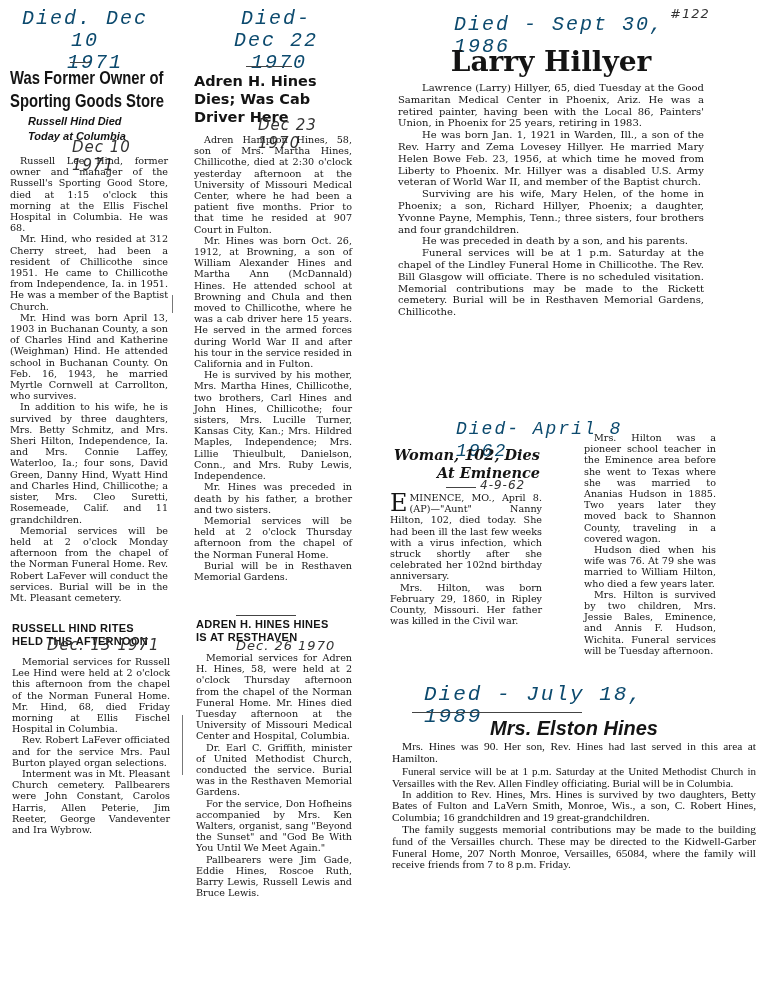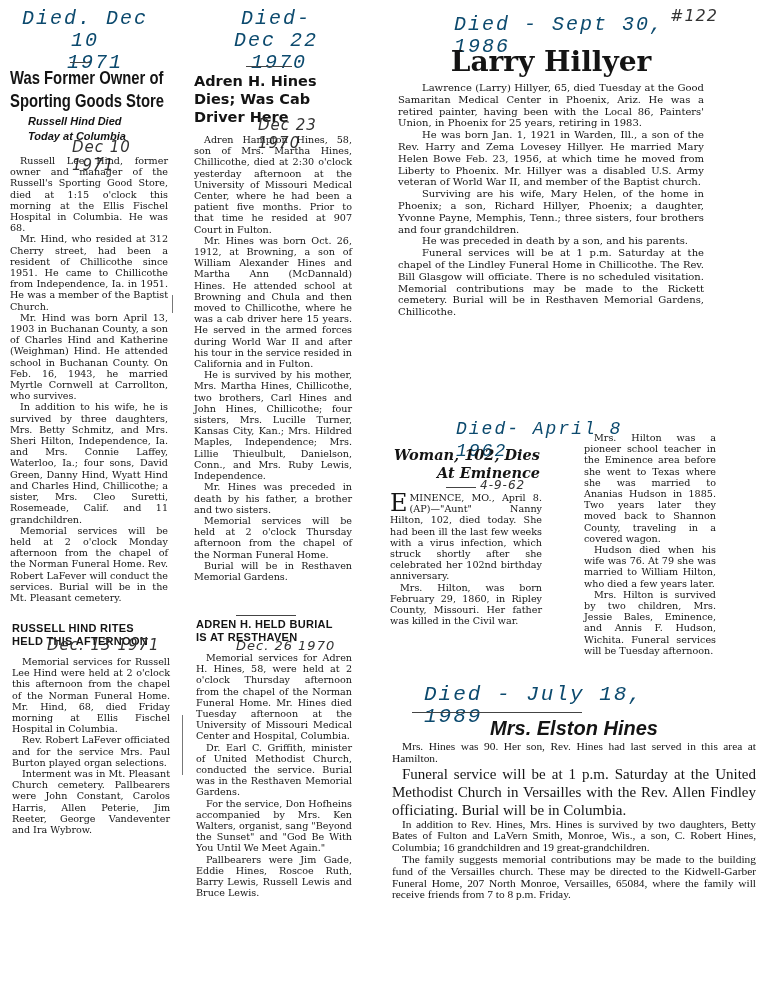--- a/index.html
+++ b/index.html
@@ -78,35 +78,35 @@
     <p class="para">He is survived by his mother, Mrs. Martha Hines, Chillicothe, two brothers, Carl Hines and John Hines, Chillicothe; four sisters, Mrs. Lucille Turner, Kansas City, Kan.; Mrs. Hildred Maples, Independence; Mrs. Lillie Thieulbult, Danielson, Conn., and Mrs. Ruby Lewis, Independence.</p>
     <p class="para">Mr. Hines was preceded in death by his father, a brother and two sisters.</p>
     <p class="para">Memorial services will be held at 2 o'clock Thursday afternoon from the chapel of the Norman Funeral Home.</p>
     <p class="para">Burial will be in Resthaven Memorial Gardens.</p>
   </div>
 </div>
 
 <div class="col" style="left:196px; top:618px; width:156px;">
   <div class="rule" style="left:40px; top:-3px; width:60px;"></div>
   <div class="caps-h">
-    <div>ADREN H. HELD BURIAL</div>
+    <div>ADREN H. HINES HINES</div>
     <div>IS AT RESTHAVEN</div>
   </div>
   <div class="inline-hand" style="left:40px; top:20px; font-size:13px;">Dec. 26 1970</div>
   <div style="margin-top:8px;">
     <p class="para">Memorial services for Adren H. Hines, 58, were held at 2 o'clock Thursday afternoon from the chapel of the Norman Funeral Home. Mr. Hines died Tuesday afternoon at the University of Missouri Medical Center and Hospital, Columbia.</p>
     <p class="para">Dr. Earl C. Griffith, minister of United Methodist Church, conducted the service. Burial was in the Resthaven Memorial Gardens.</p>
     <p class="para">For the service, Don Hofheins accompanied by Mrs. Ken Walters, organist, sang "Beyond the Sunset" and "God Be With You Until We Meet Again."</p>
     <p class="para">Pallbearers were Jim Gade, Eddie Hines, Roscoe Ruth, Barry Lewis, Russell Lewis and Bruce Lewis.</p>
   </div>
 </div>
 
 <div class="col" style="left:398px; top:0; width:306px;">
   <div class="hand hand-date" style="left:56px; top:14px; width:240px; font-size:20px; text-align:left;">Died - Sept 30, 1986</div>
-  <div class="inline-hand" style="left:272px; top:6px; font-size:16px;">#122</div>
+  <div class="inline-hand" style="left:272px; top:6px; font-size:13px;">#122</div>
   <div style="position:absolute; top:48px; width:306px; text-align:center; font-family:'DejaVu Serif', serif; font-weight:700; font-size:28px; line-height:28px;">Larry Hillyer</div>
   <div style="position:absolute; top:82px; width:306px;">
     <p class="para" style="font-size:10px; line-height:11.8px; text-indent:24px;">Lawrence (Larry) Hillyer, 65, died Tuesday at the Good Samaritan Medical Center in Phoenix, Ariz. He was a retired painter, having been with the Local 86, Painters' Union, in Phoenix for 25 years, retiring in 1983.</p>
     <p class="para" style="font-size:10px; line-height:11.8px; text-indent:24px;">He was born Jan. 1, 1921 in Warden, Ill., a son of the Rev. Harry and Zema Lovesey Hillyer. He married Mary Helen Bowe Feb. 23, 1956, at which time he moved from Liberty to Phoenix. Mr. Hillyer was a disabled U.S. Army veteran of World War II, and member of the Baptist church.</p>
     <p class="para" style="font-size:10px; line-height:11.8px; text-indent:24px;">Surviving are his wife, Mary Helen, of the home in Phoenix; a son, Richard Hillyer, Phoenix; a daughter, Yvonne Payne, Memphis, Tenn.; three sisters, four brothers and four grandchildren.</p>
     <p class="para" style="font-size:10px; line-height:11.8px; text-indent:24px;">He was preceded in death by a son, and his parents.</p>
     <p class="para" style="font-size:10px; line-height:11.8px; text-indent:24px;">Funeral services will be at 1 p.m. Saturday at the chapel of the Lindley Funeral Home in Chillicothe. The Rev. Bill Glasgow will officiate. There is no scheduled visitation. Memorial contributions may be made to the Rickett cemetery. Burial will be in Resthaven Memorial Gardens, Chillicothe.</p>
   </div>
 </div>
 
@@ -131,17 +131,17 @@
     <p class="para">Mrs. Hilton is survived by two children, Mrs. Jessie Bales, Eminence, and Annis F. Hudson, Wichita. Funeral services will be Tuesday afternoon.</p>
   </div>
 </div>
 
 <div class="hand hand-date" style="left:424px; top:684px; width:250px; font-size:21px; text-align:left;">Died - July 18, 1989</div>
 <div class="col" style="left:392px; top:712px; width:364px;">
   <div class="rule" style="left:20px; top:0; width:170px;"></div>
   <div style="text-align:center; font-family:'Liberation Sans', sans-serif; font-weight:700; font-size:20px; line-height:24px; margin-top:4px;font-style:italic;">Mrs. Elston Hines</div>
   <div style="margin-top:1px;">
     <p class="para" style="font-family:'Liberation Serif', serif; font-size:11.4px; line-height:11.8px;">Mrs. Hines was 90. Her son, Rev. Hines had last served in this area at Hamilton.</p>
-    <p class="para" style="font-family:'Liberation Serif', serif; font-size:15px; line-height:18px;">Funeral service will be at 1 p.m. Saturday at the United Methodist Church in Versailles with the Rev. Allen Findley officiating. Burial will be in Columbia.</p>
+    <p class="para" style="font-family:'Liberation Serif', serif; font-size:11px; line-height:12px;">Funeral service will be at 1 p.m. Saturday at the United Methodist Church in Versailles with the Rev. Allen Findley officiating. Burial will be in Columbia.</p>
     <p class="para" style="font-family:'Liberation Serif', serif; font-size:11.4px; line-height:11.8px;">In addition to Rev. Hines, Mrs. Hines is survived by two daughters, Betty Bates of Fulton and LaVern Smith, Monroe, Wis., a son, C. Robert Hines, Columbia; 16 grandchildren and 19 great-grandchildren.</p>
     <p class="para" style="font-family:'Liberation Serif', serif; font-size:11.4px; line-height:11.8px;">The family suggests memorial contributions may be made to the building fund of the Versailles church. These may be directed to the Kidwell-Garber Funeral Home, 207 North Monroe, Versailles, 65084, where the family will receive friends from 7 to 8 p.m. Friday.</p>
   </div>
 </div>
 
 </body></html>

